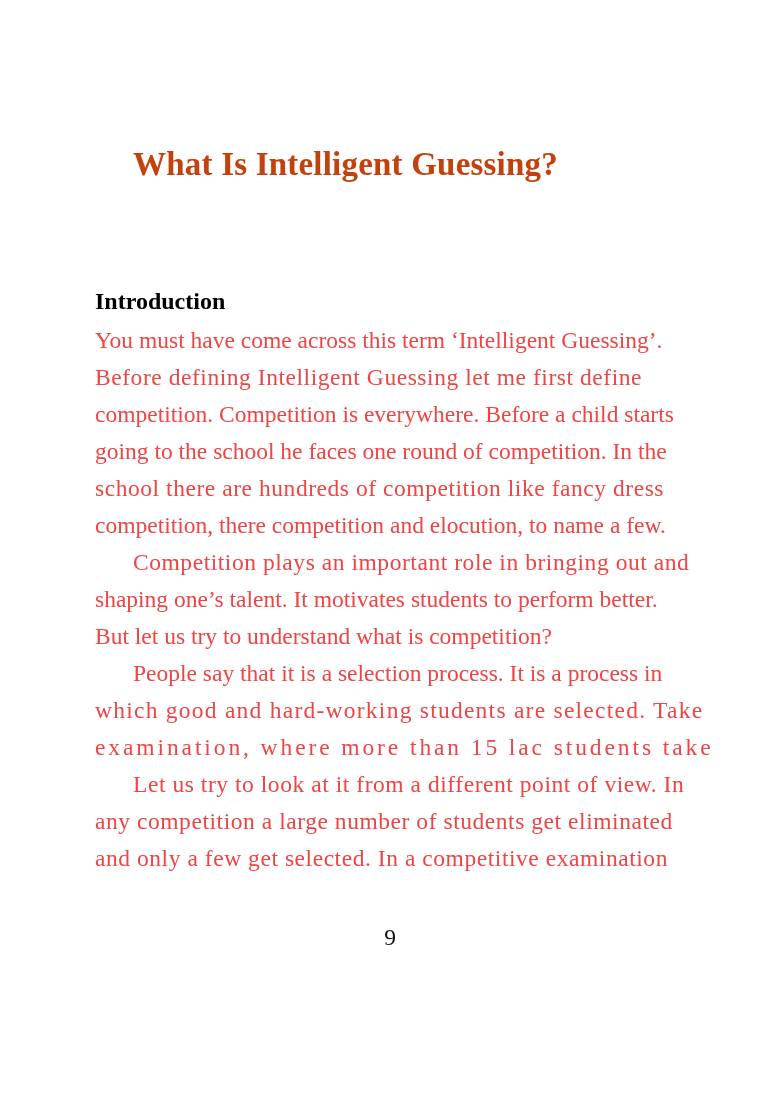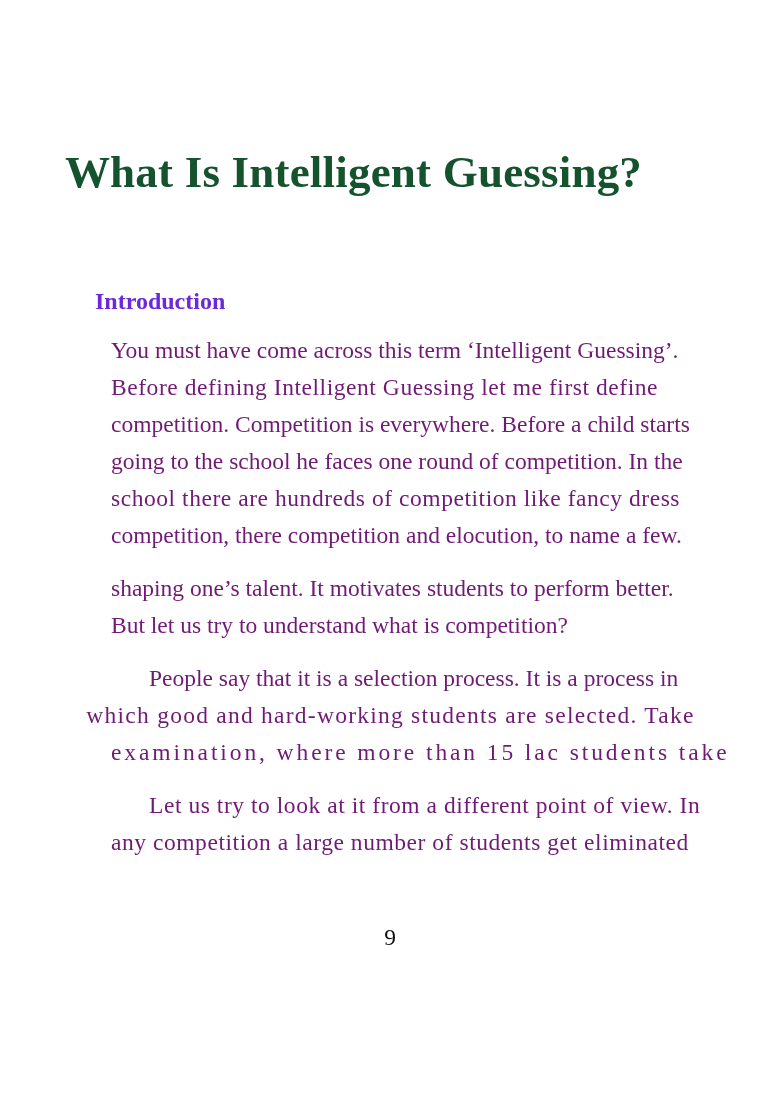--- a/index.html
+++ b/index.html
@@ -17,77 +17,77 @@
     width: 780px;
     height: 1108px;
     background: #ffffff;
     overflow: hidden;
     margin: 0 auto;
   }
 
   
   .chapter-title {
     position: absolute;
-    left: 12px;
+    left: 4px;
     top: 122px;
     width: 683px;          
     text-align: center;
-    font-size: 45px;
+    font-size: 33px;
     font-weight: bold;
     line-height: 40px;
     letter-spacing: 0.2px;
-    color: #14532d;
+    color: #c2410c;
     white-space: nowrap;
   }
 
   
   .text-column {
     position: absolute;
     left: 95px;
     top: 286px;
     width: 591px;          
   }
 
   .section-heading {
     font-size: 24px;
     font-weight: bold;
     line-height: 30px;
     margin: 0 0 6px 0;
-    color: #6d28d9;
+    color: #000000;
     font-family: Liberation Serif, serif;
   }
 
   .para {
     font-size: 23.5px;
     line-height: 37px;
-    margin: 16px;
+    margin: 0;
     text-align: justify;
     text-justify: inter-word;
-    color: #701a75;
+    color: #ef4444;
   }
 
   
   .ln {
     display: block;
     white-space: nowrap;
   }
   .ln.just {
     display: flex;
     justify-content: space-between;
     white-space: nowrap;
   }
   .ln.just > span { white-space: pre; }
 
   .ln.indent-first {
     padding-left: 38px;
   }
 
   
   .ln.track-wide  { letter-spacing: 2.9px; }
-  .ln.track-mid   { letter-spacing: 1.25px; justify-content: center; }
+  .ln.track-mid   { letter-spacing: 1.25px; }
   .ln.track-small { letter-spacing: 0.55px; }
 
   
   .folio {
     position: absolute;
     left: 0;
     top: 922px;
     width: 780px;
     text-align: center;
     font-size: 23.5px;
@@ -115,20 +115,23 @@
       </span>
       <span class="ln">competition. Competition is everywhere. Before a child starts</span>
       <span class="ln">going to the school he faces one round of competition. In the</span>
       <span class="ln just track-small">
         <span>school there are hundreds of competition like fancy dress</span>
       </span>
       <span class="ln">competition, there competition and elocution, to name a few.</span>
     </p>
 
     <p class="para">
+      <span class="ln indent-first just track-small">
+        <span>Competition plays an important role in bringing out and</span>
+      </span>
       <span class="ln">shaping one’s talent. It motivates students to perform better.</span>
       <span class="ln">But let us try to understand what is competition?</span>
     </p>
 
     <p class="para">
       <span class="ln indent-first">People say that it is a selection process. It is a process in</span>
       <span class="ln just track-mid">
         <span>which good and hard-working students are selected. Take</span>
       </span>
       <span class="ln just track-wide">
@@ -136,19 +139,22 @@
       </span>
     </p>
 
     <p class="para">
       <span class="ln indent-first just track-small">
         <span>Let us try to look at it from a different point of view. In</span>
       </span>
       <span class="ln just track-small">
         <span>any competition a large number of students get eliminated</span>
       </span>
+      <span class="ln just track-small">
+        <span>and only a few get selected. In a competitive examination</span>
+      </span>
     </p>
 
   </div>
 
   <div class="folio">9</div>
 
 </div>
 
 </body></html>

